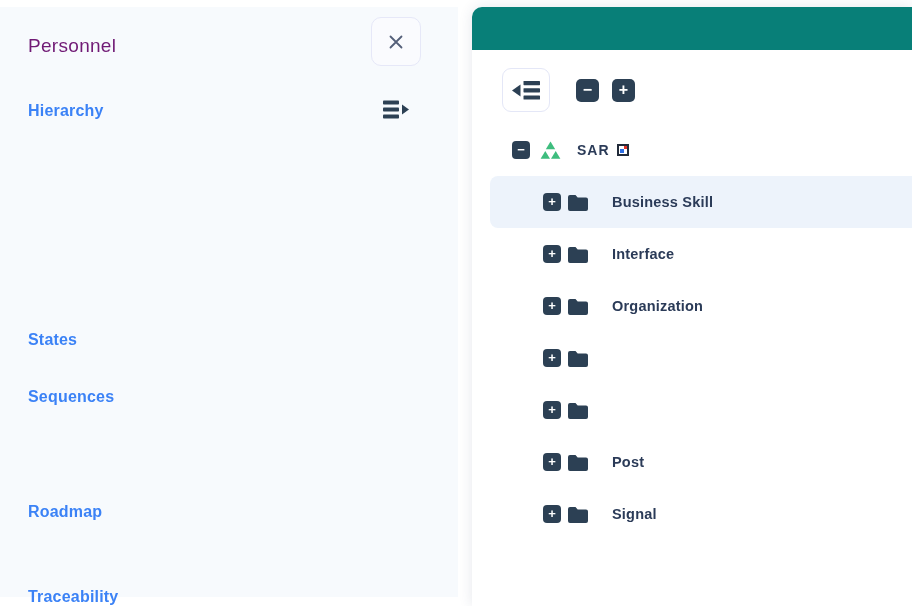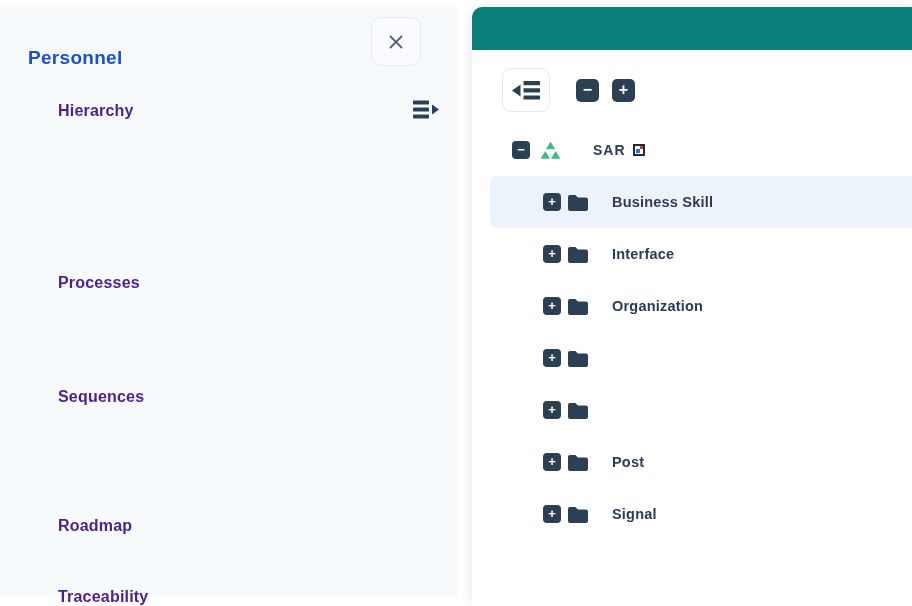--- a/index.html
+++ b/index.html
@@ -12,34 +12,33 @@
     color:#2b3b58;
   }
   .stage { position:absolute; inset:0; }
 
   
   .sidebar {
     position:absolute; left:0; top:7px; width:458px; height:590px;
     background:#f7fafd;
   }
   .sidebar-title {
-    position:absolute; left:28px; top:40px;
-    font-size:19px; font-weight:700; letter-spacing:.3px; color:#1d4ed8;
+    position:absolute; left:28px; top:28px;
+    font-size:19px; font-weight:400; letter-spacing:.3px; color:#701a75;
   }
   .close-btn {
     position:absolute; left:371px; top:10px; width:50px; height:49px;
     background:#fafbfe; border:1.5px solid #e6e8f8; border-radius:10px;
     display:flex; align-items:center; justify-content:center; cursor:pointer;
   }
   .nav-item {
     position:absolute; left:28px; width:404px; height:22px;
-    font-size:16px; font-weight:700; letter-spacing:.2px; color:#4c1d95;
+    font-size:16px; font-weight:700; letter-spacing:.2px; color:#3b82f6;
     display:flex; align-items:center; justify-content:space-between;
     cursor:pointer;
-    margin-left:30px;
   }
   .nav-item .panel-open-icon { margin-right:22px; }
 
   
   .panel {
     position:absolute; left:472px; top:7px; right:0; bottom:0;
     background:#ffffff; border-top-left-radius:10px;
     box-shadow:0 0 14px rgba(40,60,100,.12);
   }
   .panel-header {
@@ -70,21 +69,21 @@
   .tree-row.child { margin-left:18px; padding-left:53px; border-radius:8px 0 0 8px; }
   .tree-row.child.selected { background:#edf3fb; }
   .toggle {
     width:18px; height:18px; flex:0 0 18px;
     background:#2c4054; color:#ffffff; border:none; border-radius:4px;
     font-family:"Liberation Sans", sans-serif; font-size:13px; font-weight:700;
     line-height:1; display:flex; align-items:center; justify-content:center;
     cursor:pointer; padding-bottom:1px;
   }
   .tree-row.root .node-icon { margin-left:10px; display:flex; }
-  .tree-row.root .node-label { margin-left:32px; font-size:14px; font-weight:700; letter-spacing:1px; color:#2b3b58; }
+  .tree-row.root .node-label { margin-left:16px; font-size:14px; font-weight:700; letter-spacing:1px; color:#2b3b58; }
   .badge {
     position:relative; width:12px; height:12px; margin-left:7px;
     background:#ffffff; border:2px solid #222b3a; flex:0 0 12px;
   }
   .badge .dot-blue { position:absolute; left:1px; top:3px; width:4px; height:4px; background:#2f6fe4; }
   .badge .dot-red  { position:absolute; right:0px; top:0px; width:3px; height:3px; background:#e0352b; }
   .folder-icon { margin-left:6px; display:flex; }
   .tree-row.child .node-label { margin-left:23px; font-size:14.5px; font-weight:700; letter-spacing:.2px; color:#2b3b58; }
 </style>
 </head>
@@ -107,27 +106,27 @@
         <svg width="27" height="19" viewBox="0 0 27 19">
           <g fill="#2c4054">
             <rect x="0" y="0.5" width="16" height="4" rx="0.8"></rect>
             <rect x="0" y="7.5" width="16" height="4" rx="0.8"></rect>
             <rect x="0" y="14.5" width="16" height="4" rx="0.8"></rect>
             <path d="M19 4.5 L26 9.5 L19 14.5 Z"></path>
           </g>
         </svg>
       </span>
     </div>
-    <div class="nav-item" style="top:265px">
-      <span>Processes</span>
+    <div class="nav-item" style="top:322px">
+      <span>States</span>
     </div>
     <div class="nav-item" style="top:379px">
       <span>Sequences</span>
     </div>
-    <div class="nav-item" style="top:508px">
+    <div class="nav-item" style="top:494px">
       <span>Roadmap</span>
     </div>
     <div class="nav-item" style="top:579px">
       <span>Traceability</span>
     </div>
   </aside>
 
   <main class="panel">
     <div class="panel-header"></div>
 

